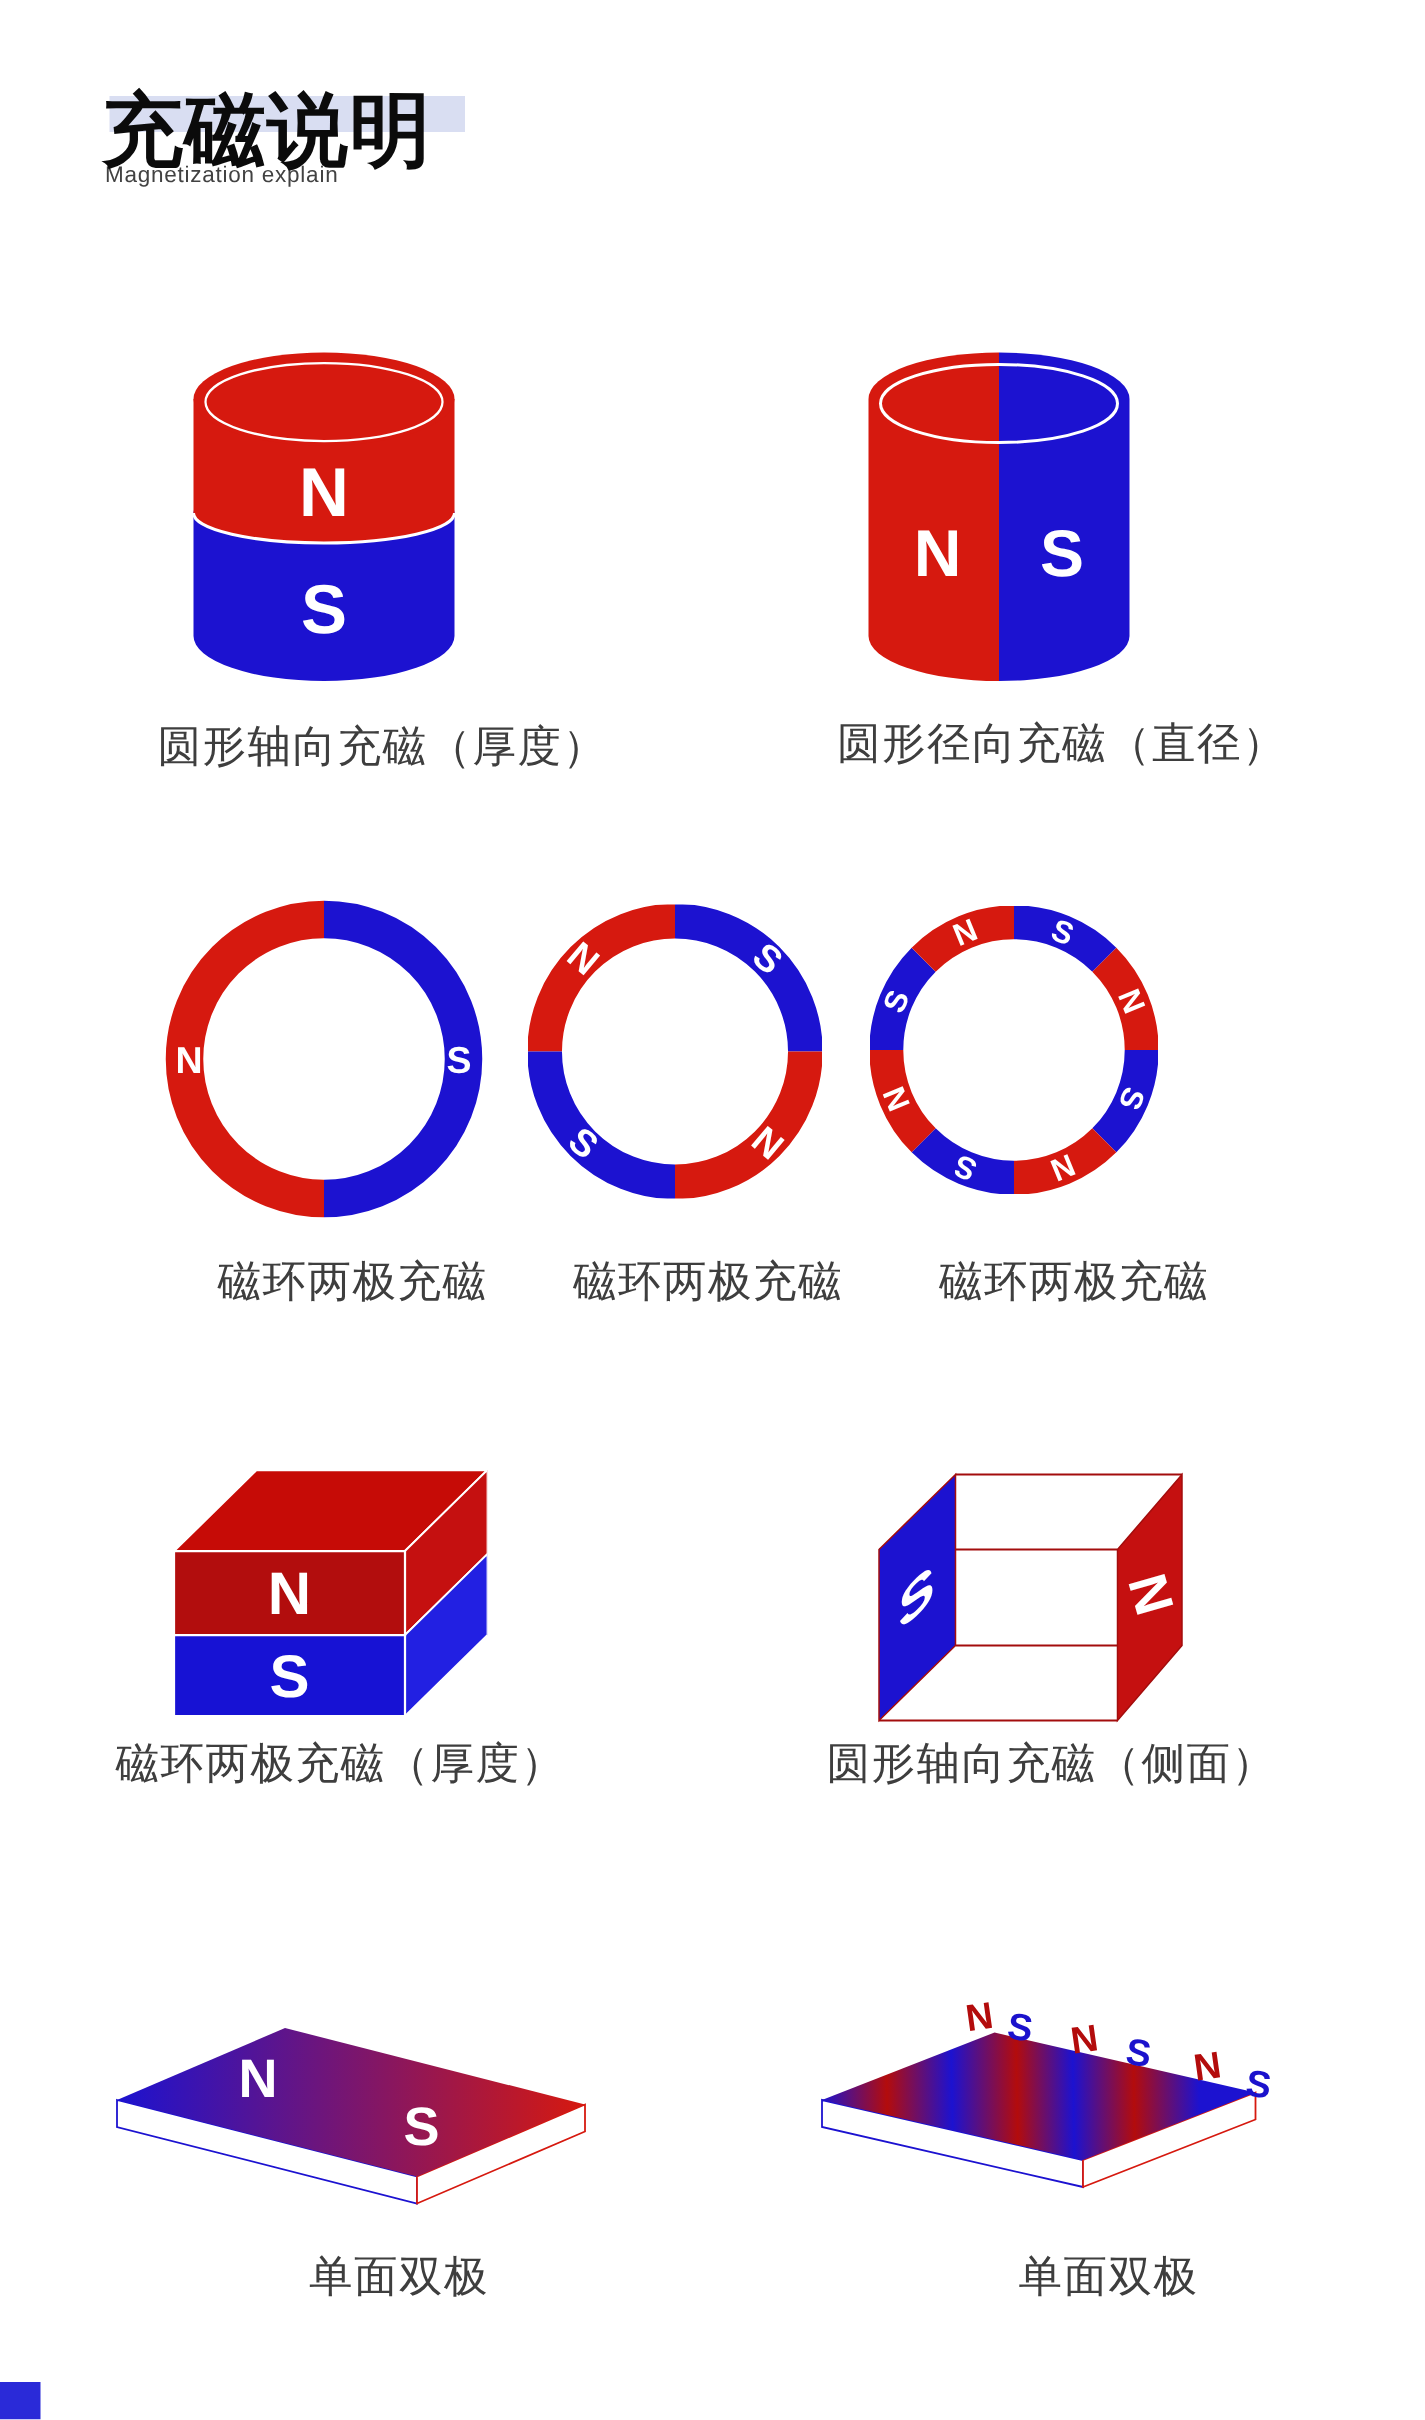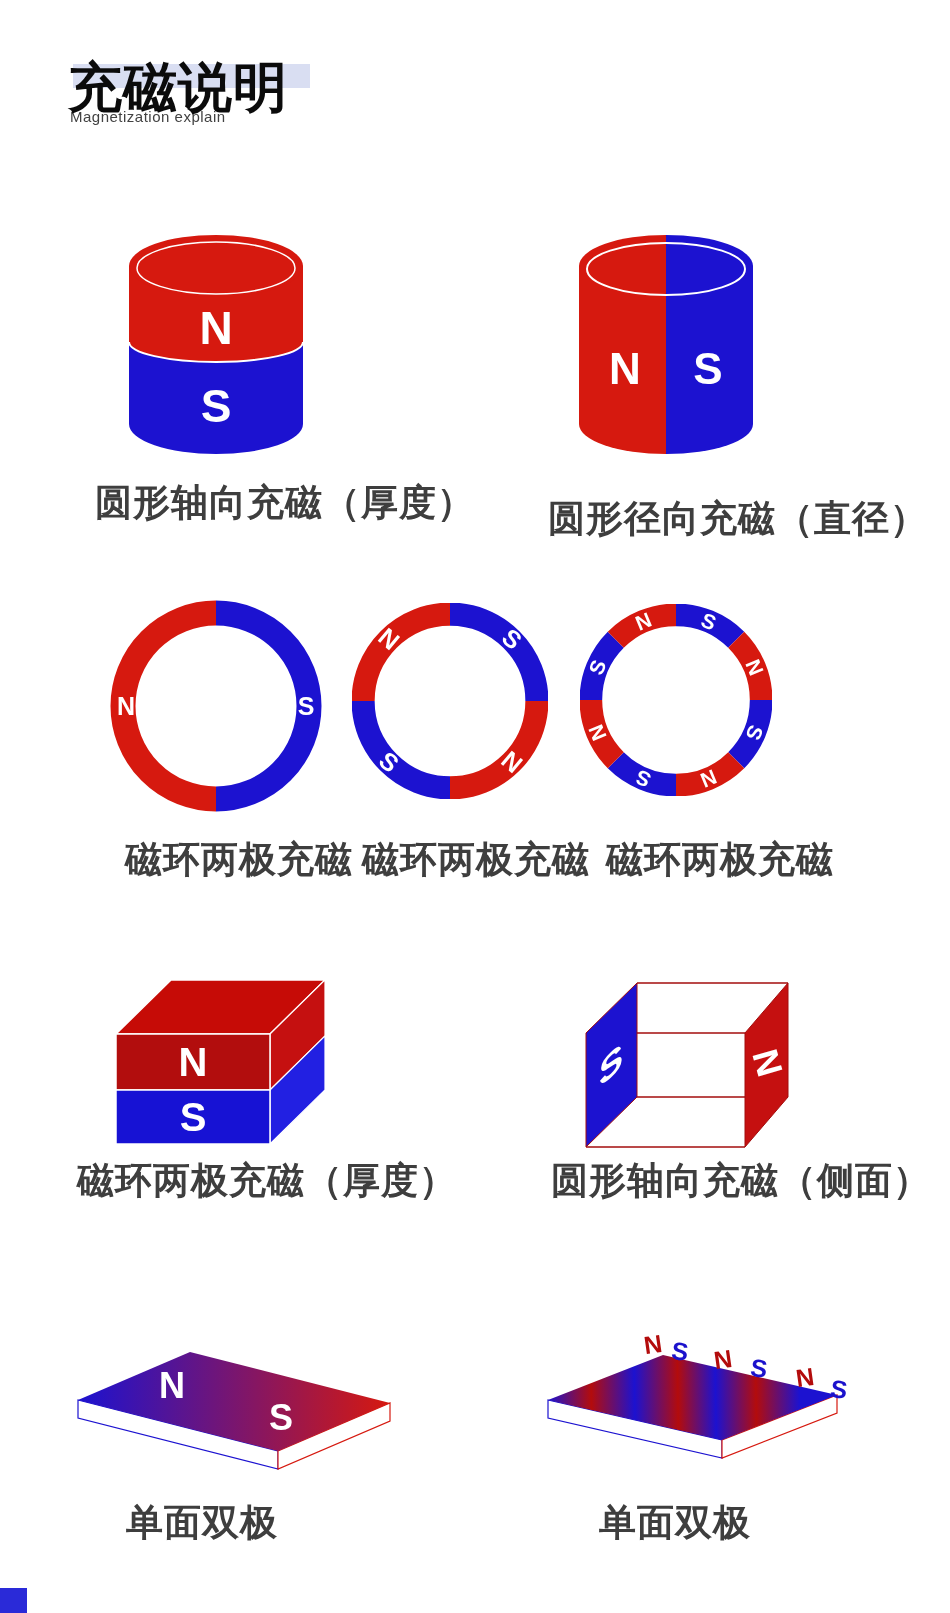--- a/index.html
+++ b/index.html
@@ -14,22 +14,22 @@
   }
   .page-title{
     position:absolute;left:68px;top:22px;z-index:1;
     font-size:54px;font-weight:700;color:#0b0b0b;letter-spacing:1px;line-height:1.1;
   }
   .page-subtitle{
     position:absolute;left:70px;top:108px;
     font-size:15px;color:var(--text-gray);letter-spacing:.5px;
   }
   .caption{
-    position:absolute;text-align:left;font-size:37px;color:var(--caption);
-    letter-spacing:1px;white-space:nowrap;font-weight:bold;
+    position:absolute;text-align:right;font-size:29px;color:var(--caption);
+    letter-spacing:1px;white-space:nowrap;
   }
   .pole-letter{
     font-family:"Liberation Sans","DejaVu Sans",sans-serif;
     font-weight:bold;fill:#fff;text-anchor:middle;
   }
   .marker-letter{
     font-family:"Liberation Sans","DejaVu Sans",sans-serif;
     font-weight:bold;text-anchor:middle;
   }
   .corner-accent{
@@ -57,21 +57,21 @@
 
 <svg class="abs" style="left:578px;top:232px;" width="176" height="226" viewBox="0 0 176 226">
   <path d="M88,3 A87 31 0 0 0 1,34 L1,192 A87 30 0 0 0 88,222 Z" style="fill:var(--red)"></path>
   <path d="M88,3 A87 31 0 0 1 175,34 L175,192 A87 30 0 0 1 88,222 Z" style="fill:var(--blue)"></path>
   <ellipse cx="88" cy="37" rx="79" ry="26" fill="none" stroke="#fff" stroke-width="2"></ellipse>
   <text class="pole-letter" x="47" y="152" font-size="44">N</text>
   <text class="pole-letter" x="130" y="152" font-size="44">S</text>
 </svg>
 
 <div class="caption" style="left:95px;top:478px;width:310px;">圆形轴向充磁（厚度）</div>
-<div class="caption" style="left:548px;top:494px;width:310px;">圆形径向充磁（直径）</div>
+<div class="caption" style="left:548px;top:476px;width:310px;">圆形径向充磁（直径）</div>
 
 <svg class="abs" style="left:110px;top:600px;" width="212" height="212" viewBox="0 0 212 212">
   <path d="M106,13 A93 93 0 0 0 106,199" fill="none" style="stroke:var(--red)" stroke-width="25"></path>
   <path d="M106,13 A93 93 0 0 1 106,199" fill="none" style="stroke:var(--blue)" stroke-width="25"></path>
   <text class="pole-letter" x="16" y="115" font-size="25">N</text>
   <text class="pole-letter" x="196" y="115" font-size="25">S</text>
 </svg>
 
 <svg class="abs" style="left:352px;top:603px;" width="196" height="196" viewBox="0 0 212 212">
   <path d="M106,12 A94 94 0 0 0 12,106" fill="none" style="stroke:var(--red)" stroke-width="25"></path>

